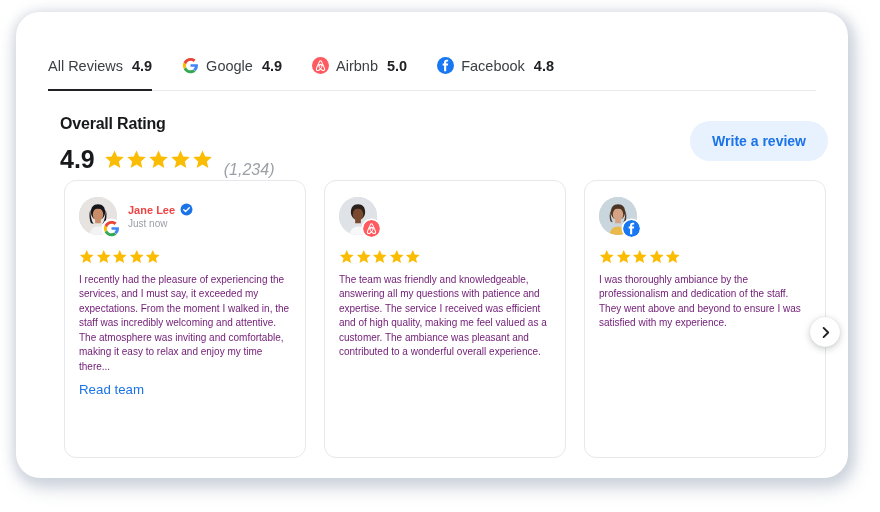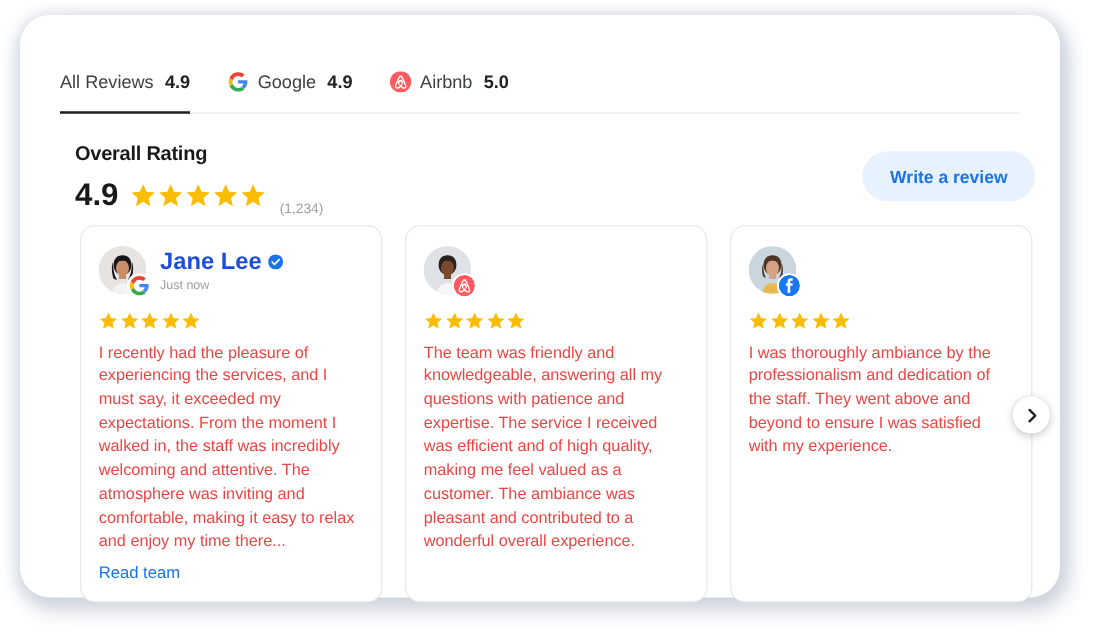--- a/index.html
+++ b/index.html
@@ -112,24 +112,25 @@
   }
   .overall-score {
     font-size: 25px;
     font-weight: bold;
     color: #18191b;
     line-height: 1;
   }
   .stars-big { display: flex; gap: 1px; }
   .stars-big svg { width: 21px; height: 21px; display: block; }
   .count {
-    font-size: 11px;
+    font-size: 16px;
     color: #9aa0a6;
     margin-left: 2px;
     margin-top: 21px;
+    font-style: italic;
   }
 
   
   .write-btn {
     position: absolute;
     right: 20px;
     top: 109px;
     background: #e8f1fe;
     color: #1a73e8;
     font-size: 14px;
@@ -177,36 +178,36 @@
     height: 17px;
     border-radius: 50%;
     background: #fff;
     box-shadow: 0 0 0 1.5px #fff;
     overflow: hidden;
   }
   .badge svg { display: block; width: 100%; height: 100%; }
   .meta { display: flex; flex-direction: column; gap: 2px; min-width: 0; }
   .name-row { display: flex; align-items: center; gap: 5px; }
   .rname {
-    font-size: 19px;
+    font-size: 11px;
     font-weight: bold;
-    color: #1d4ed8;
+    color: #ef4444;
     white-space: nowrap;
   }
   .verified { width: 13px; height: 13px; flex: 0 0 auto; }
   .verified svg { display: block; width: 100%; height: 100%; }
   .time { font-size: 10px; color: #9aa0a6; }
 
   .stars-sm { display: flex; gap: 1px; margin: 14px 0 8px 0; }
   .stars-sm svg { width: 15.5px; height: 15.5px; display: block; }
 
   .rtext {
-    font-size: 13px;
+    font-size: 10px;
     line-height: 1.46;
-    color: #ef4444;
+    color: #701a75;
     margin: 0;
   }
   .readmore {
     display: inline-block;
     margin-top: 7px;
     font-size: 13.3px;
     color: #1a73e8;
     cursor: pointer;
   }
 
@@ -257,20 +258,30 @@
         <div class="tab">
           <span class="ico">
             <svg viewBox="0 0 48 48">
               <circle cx="24" cy="24" r="24" fill="#FF5A5F"></circle>
               <path fill="#ffffff" d="M24 9.5c-1.9 0-3.2 1.1-4.2 3-1.1 2.1-2.6 5.3-4.3 9.1-1.8 4-3.3 7.4-3.9 9.4-.4 1.4-.6 2.6-.6 3.6 0 2.9 2.1 5.2 5.2 5.2 2.6 0 4.9-1.3 7.8-4.3 2.9 3 5.2 4.3 7.8 4.3 3.1 0 5.2-2.3 5.2-5.2 0-1-.2-2.2-.6-3.6-.6-2-2.1-5.4-3.9-9.4-1.7-3.8-3.2-7-4.3-9.1-1-1.9-2.3-3-4.2-3zm0 3.3c.7 0 1.2.4 1.8 1.5 1 1.9 2.5 5 4.1 8.7 1.8 3.9 3.2 7.2 3.7 9 .3 1.1.5 2 .5 2.6 0 1.3-.8 2.2-2.2 2.2-1.7 0-3.5-1.1-6-3.8 2.5-3 4-5.6 4-8.1 0-3.2-2.4-5.5-5.9-5.5s-5.9 2.3-5.9 5.5c0 2.5 1.5 5.1 4 8.1-2.5 2.7-4.3 3.8-6 3.8-1.4 0-2.2-.9-2.2-2.2 0-.6.2-1.5.5-2.6.5-1.8 1.9-5.1 3.7-9 1.6-3.7 3.1-6.8 4.1-8.7.6-1.1 1.1-1.5 1.8-1.5zm0 10.8c1.8 0 2.9 1.1 2.9 2.6 0 1.5-1 3.3-2.9 5.6-1.9-2.3-2.9-4.1-2.9-5.6 0-1.5 1.1-2.6 2.9-2.6z"></path>
             </svg>
           </span>
           <span class="tlabel">Airbnb</span>
           <span class="tscore">5.0</span>
         </div>
+        <div class="tab">
+          <span class="ico">
+            <svg viewBox="0 0 48 48">
+              <circle cx="24" cy="24" r="24" fill="#1877F2"></circle>
+              <path fill="#ffffff" d="M31 24h-5v16h-6V24h-4v-5.4h4v-3.9c0-4.5 2.2-7.1 7.3-7.1h4.2v5.4h-2.8c-2 0-2.7.8-2.7 2.5v3.1h5.5z"></path>
+            </svg>
+          </span>
+          <span class="tlabel">Facebook</span>
+          <span class="tscore">4.8</span>
+        </div>
       </div>
 
     <div class="overall-title">Overall Rating</div>
 
     <div class="overall-row">
       <span class="overall-score">4.9</span>
       <span class="stars-big" id="bigstars">
           <span>
             <svg viewBox="0 0 24 24">
               <path fill="#FBBC04" d="M12 1.6l3.1 6.9 7.5.7-5.6 5 1.6 7.4L12 17.7 5.4 21.6 7 14.2 1.4 9.2l7.5-.7z"></path>

